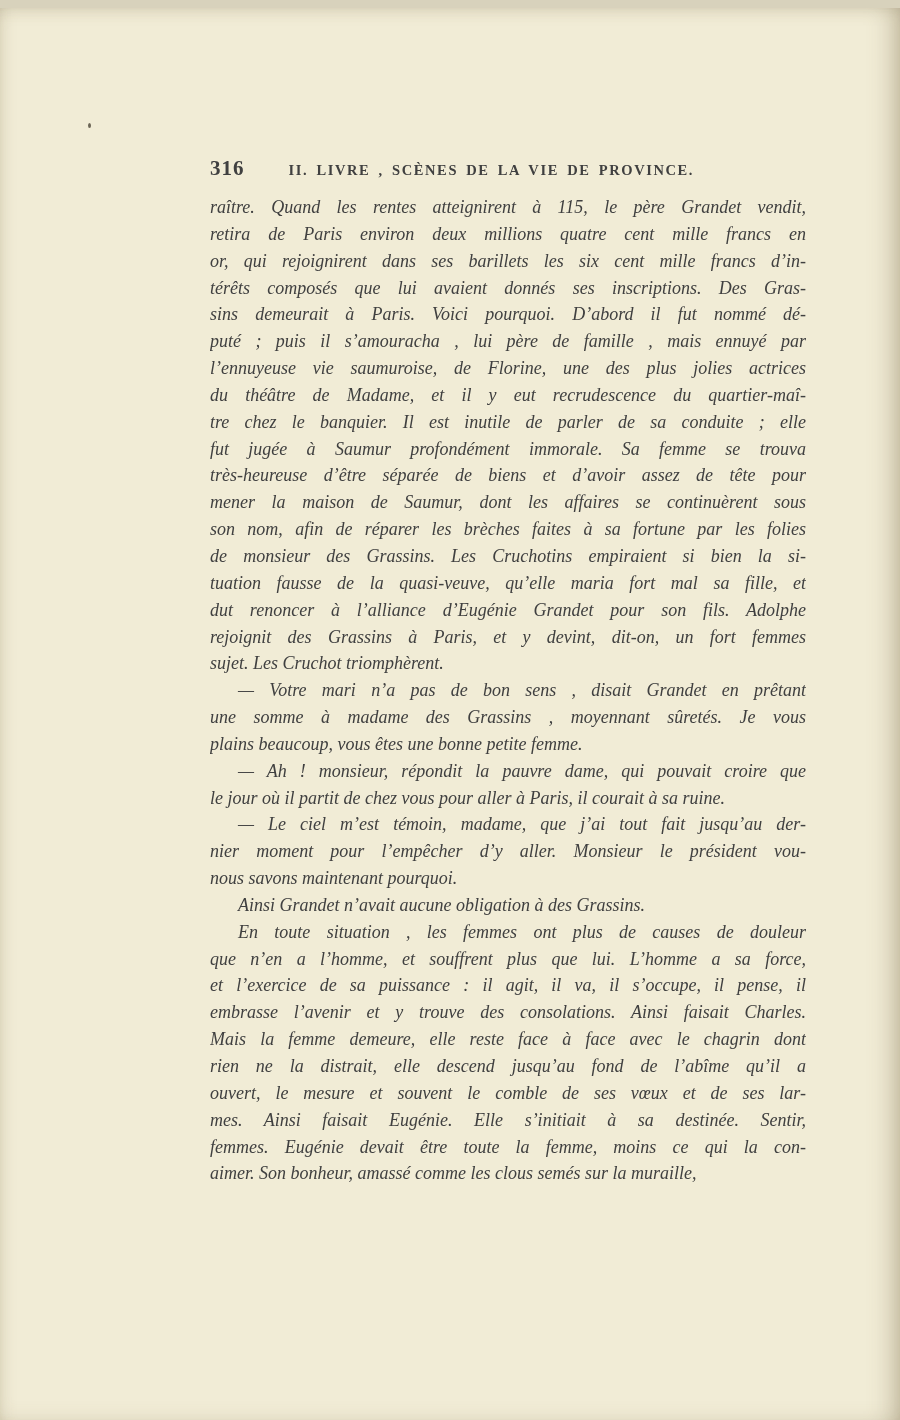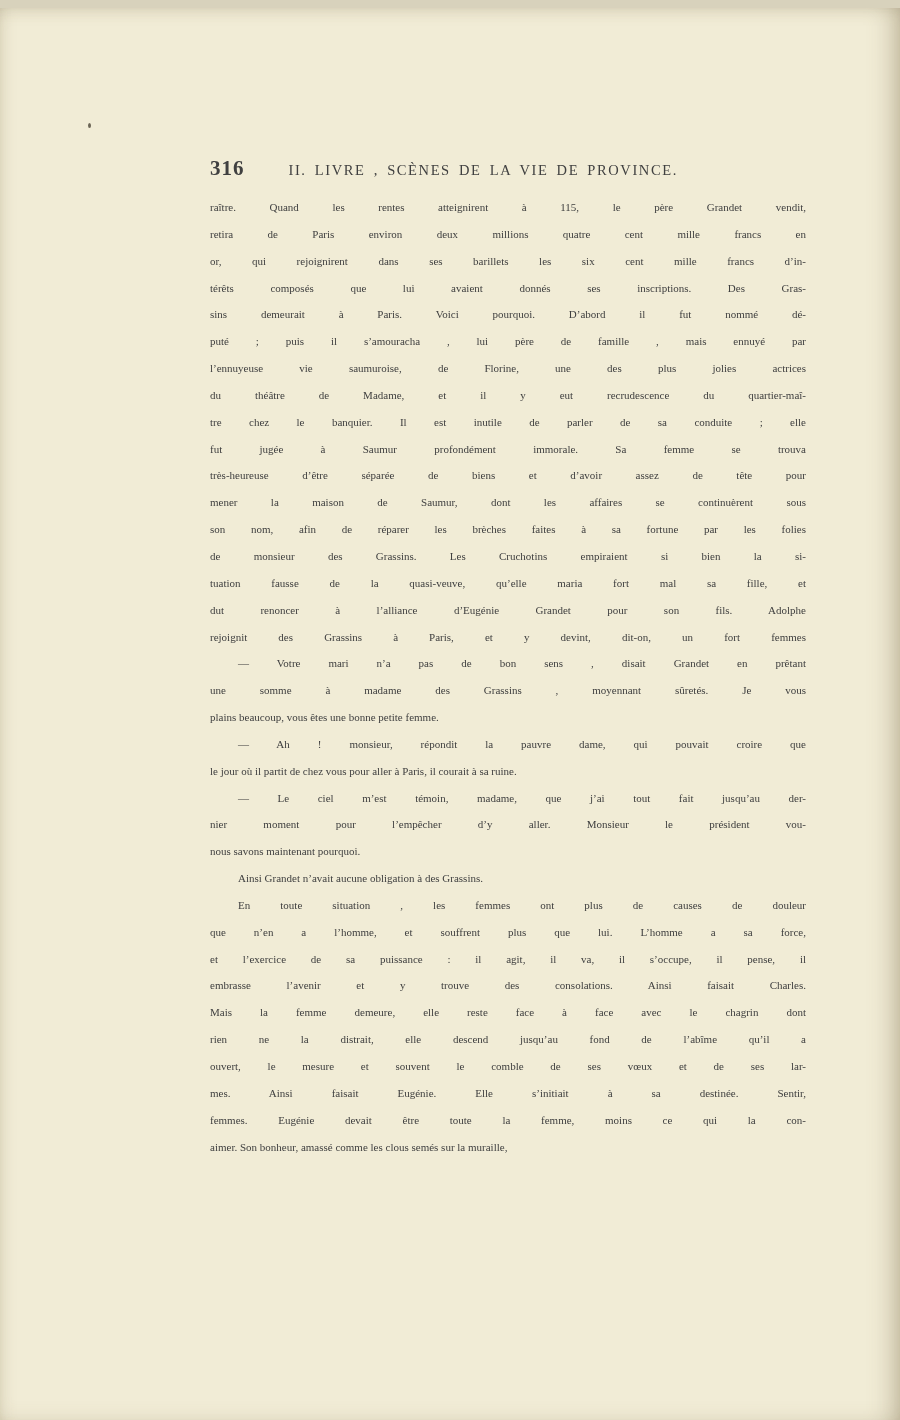--- a/index.html
+++ b/index.html
@@ -41,43 +41,44 @@
     align-items: baseline;
   }
   .page-number {
     font-size: 21px;
     font-weight: bold;
     letter-spacing: 1px;
   }
   .running-head {
     margin-left: 44px;
     font-size: 14.5px;
-    font-weight: normal;
+    font-weight: bold;
     letter-spacing: 1.6px;
     word-spacing: 3px;
     white-space: nowrap;
   }
   .text-block {
     position: absolute;
     left: 210px;
     top: 186px;
     width: 596px;
   }
   .paragraph {
     margin: 0;
     padding: 0;
   }
   .line {
-    font-size: 11px;
+    font-size: 18px;
     line-height: 26.85px;
     height: 26.85px;
     text-align: justify;
     text-align-last: justify;
     white-space: normal;
     overflow: hidden;
+    font-style: italic;
   }
   .line.indent {
     text-indent: 28px;
   }
   .line.last {
     text-align-last: left;
   }
 </style>
 </head>
 <body>
@@ -102,20 +103,21 @@
         <div class="line">du théâtre de Madame, et il y eut recrudescence du quartier-maî-</div>
         <div class="line">tre chez le banquier. Il est inutile de parler de sa conduite ; elle</div>
         <div class="line">fut jugée à Saumur profondément immorale. Sa femme se trouva</div>
         <div class="line">très-heureuse d’être séparée de biens et d’avoir assez de tête pour</div>
         <div class="line">mener la maison de Saumur, dont les affaires se continuèrent sous</div>
         <div class="line">son nom, afin de réparer les brèches faites à sa fortune par les folies</div>
         <div class="line">de monsieur des Grassins. Les Cruchotins empiraient si bien la si-</div>
         <div class="line">tuation fausse de la quasi-veuve, qu’elle maria fort mal sa fille, et</div>
         <div class="line">dut renoncer à l’alliance d’Eugénie Grandet pour son fils. Adolphe</div>
         <div class="line">rejoignit des Grassins à Paris, et y devint, dit-on, un fort femmes</div>
+        <div class="line last">sujet. Les Cruchot triomphèrent.</div>
       </div>
       <div class="paragraph">
         <div class="line indent">— Votre mari n’a pas de bon sens , disait Grandet en prêtant</div>
         <div class="line">une somme à madame des Grassins , moyennant sûretés. Je vous</div>
         <div class="line last">plains beaucoup, vous êtes une bonne petite femme.</div>
       </div>
       <div class="paragraph">
         <div class="line indent">— Ah ! monsieur, répondit la pauvre dame, qui pouvait croire que</div>
         <div class="line last">le jour où il partit de chez vous pour aller à Paris, il courait à sa ruine.</div>
       </div>

